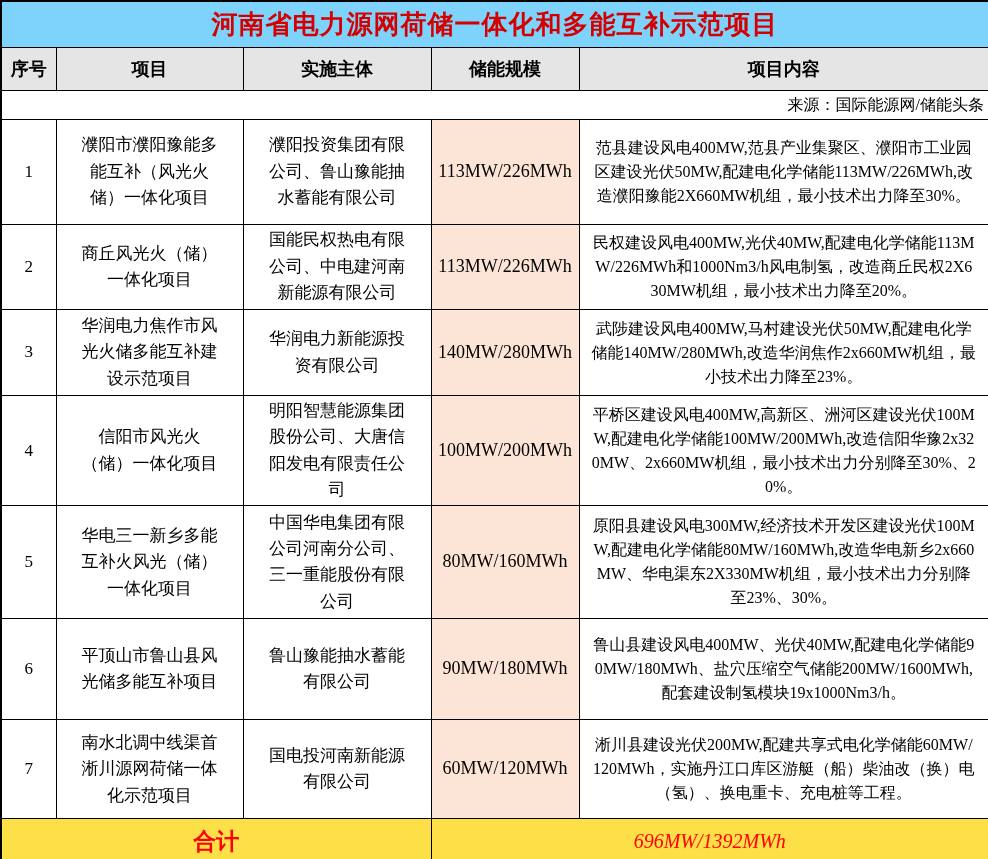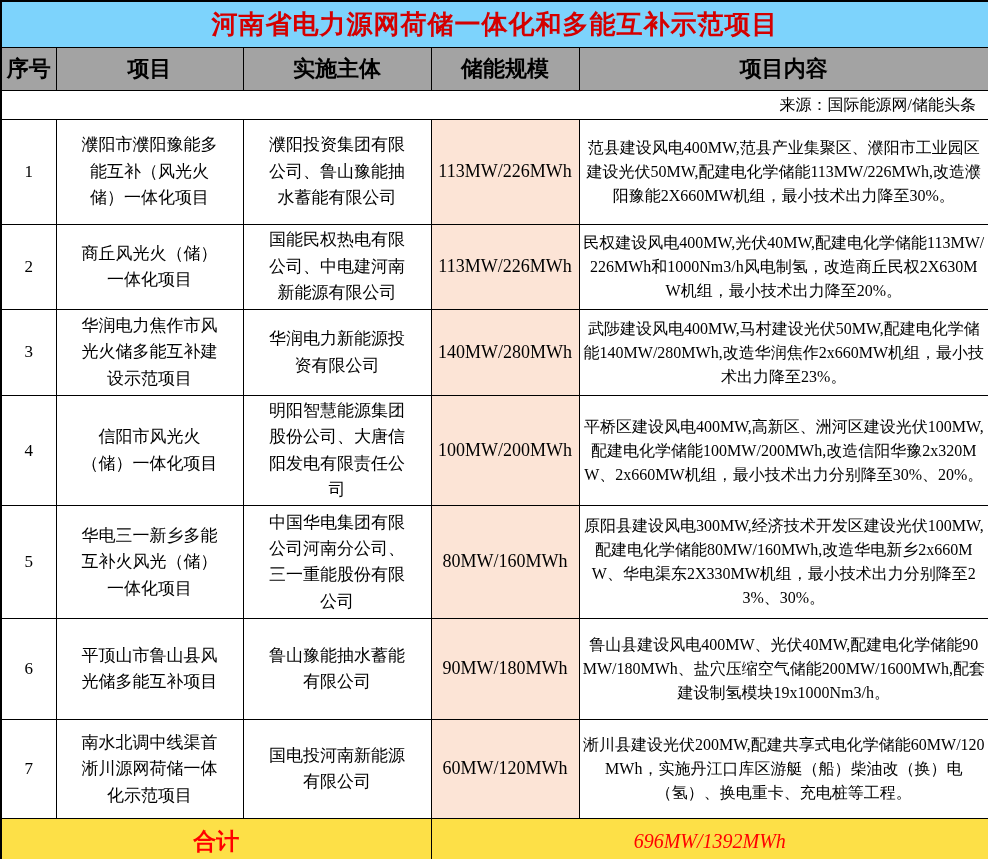--- a/index.html
+++ b/index.html
@@ -37,48 +37,48 @@
     height: 41px;
     background: #7dd3fc;
     color: #d40000;
     font-family: "Liberation Sans", sans-serif;
     font-weight: bold;
     font-size: 26px;
     letter-spacing: 1px;
   }
   tr.header-row th {
     height: 38px;
-    background: #a3a3a3;
+    background: #e5e5e5;
     font-family: Liberation Serif, serif;
     font-weight: bold;
-    font-size: 22px;
+    font-size: 18px;
     color: #000000;
   }
   tr.source-row td {
     height: 24px;
     background: #ffffff;
     text-align: right;
     font-size: 16px;
-    padding-right: 12px;
+    padding-right: 4px;
   }
   tr.data-row td {
     font-size: 17px;
     line-height: 1.55;
     background: #ffffff;
   }
   tr.data-row td.idx { font-size: 17px; }
   tr.data-row td.proj, tr.data-row td.entity { padding: 2px 24px; }
   tr.data-row td.cap {
     background: #fce4d6;
     font-size: 18px;
   }
   tr.data-row td.content {
     font-size: 16px;
     line-height: 1.5;
-    padding: 2px 3px;
+    padding: 2px 12px;
   }
   tr.r1 td { height: 100px; }
   tr.r2 td { height: 80px; }
   tr.r3 td { height: 81px; }
   tr.r4 td { height: 101px; }
   tr.r5 td { height: 108px; }
   tr.r6 td { height: 96px; }
   tr.r7 td { height: 94px; }
   tr.footer-row td {
     height: 40px;

